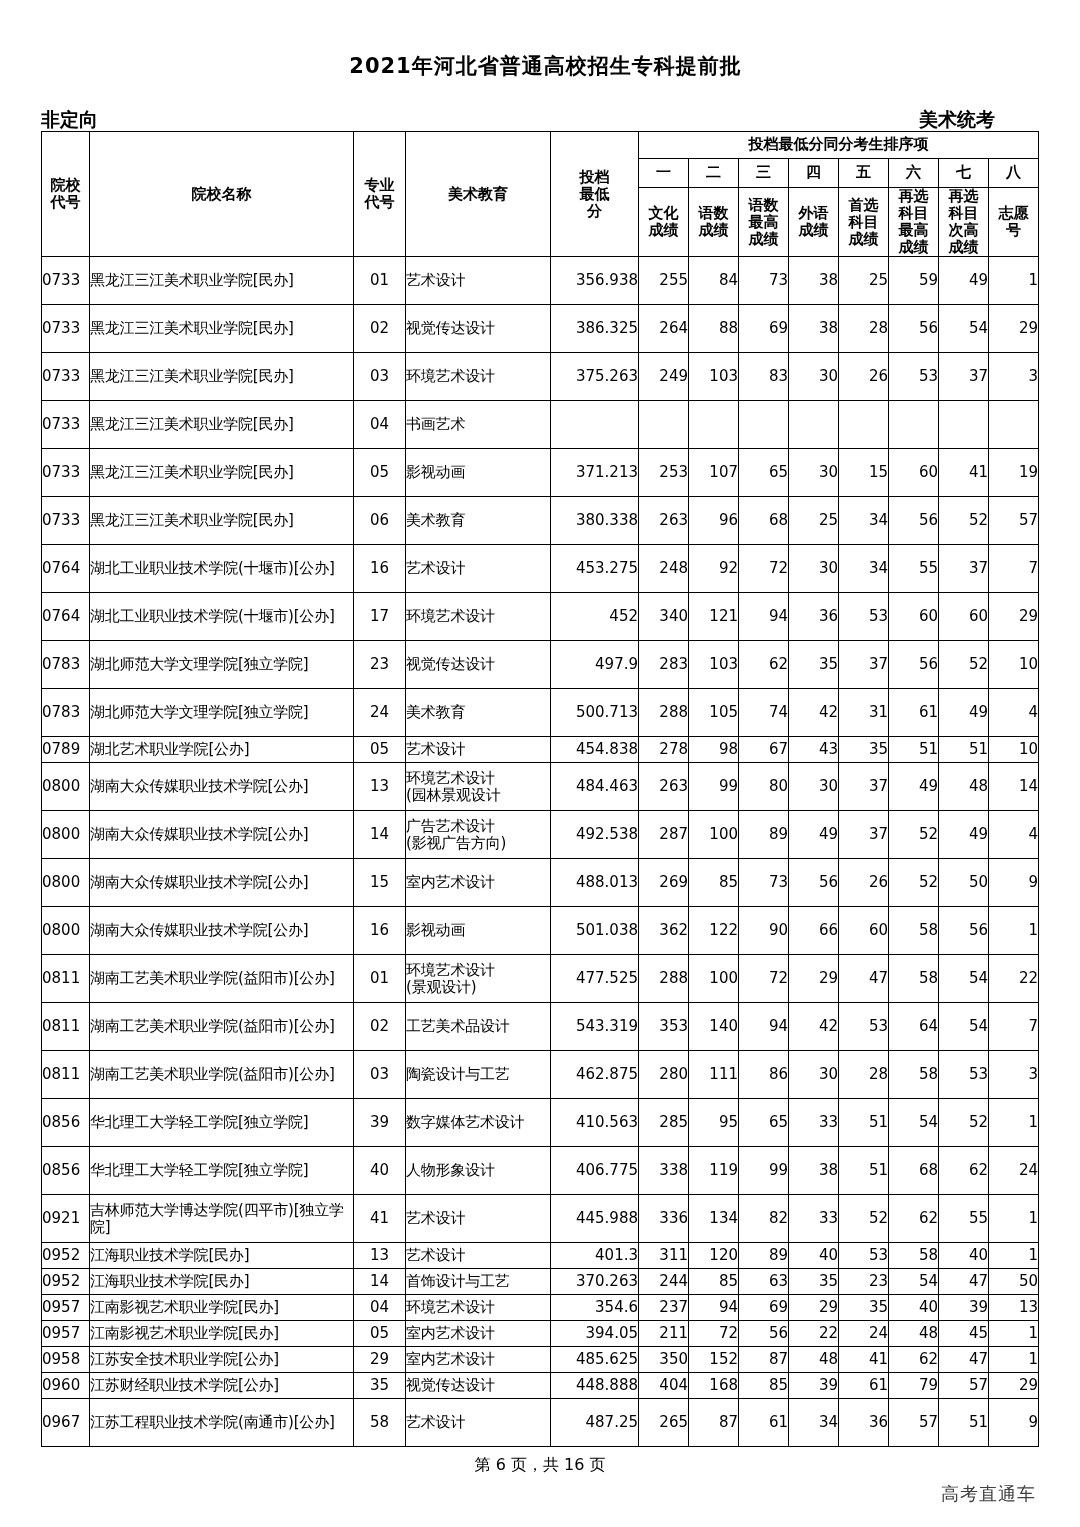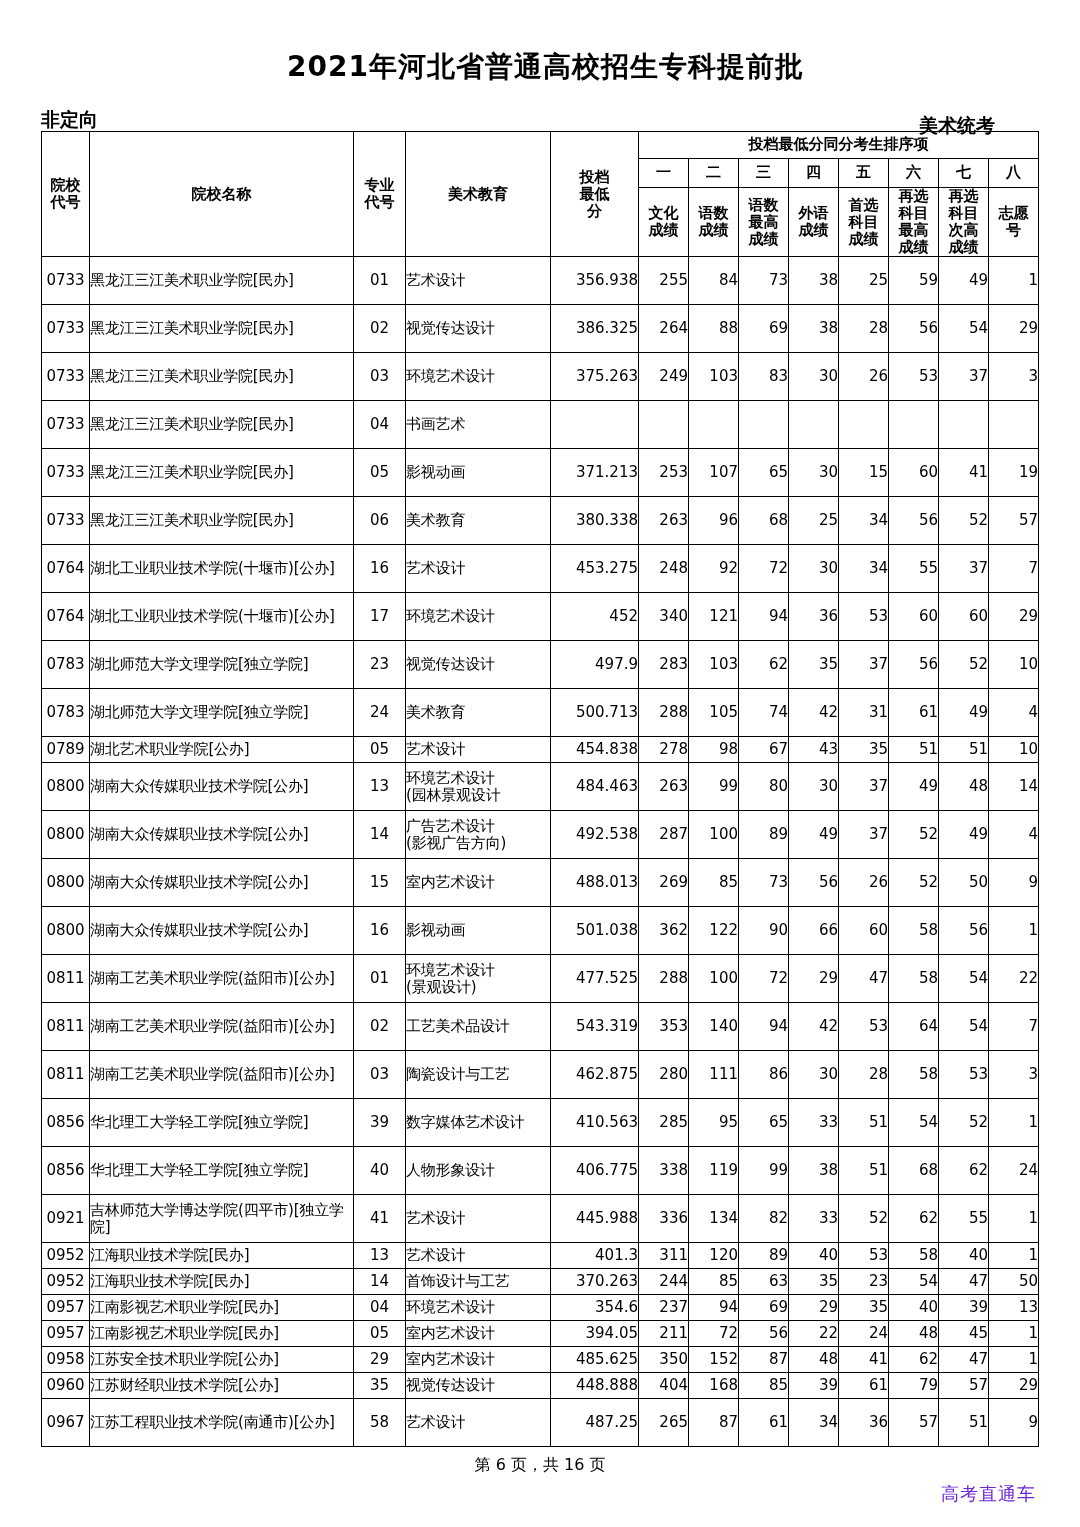--- a/index.html
+++ b/index.html
@@ -16,38 +16,38 @@
     position:relative;
     width:1080px;height:1527px;
     box-sizing:border-box;
   }
   
   .title-block{
     text-align:center;
     padding-top:48px;
   }
   .title-line{
-    font-size:28px;
+    font-size:21px;
     font-weight:bold;
     line-height:37px;
     letter-spacing:1px;
     padding-left:11px;
   }
   
   .subhead{
     position:relative;
     margin:14px 41px 6px 41px;
     height:26px;
   }
   .subhead .left{
     position:absolute;left:0;top:8px;
     font-size:19px;font-weight:bold;
   }
   .subhead .right{
-    position:absolute;right:44px;top:14px;
+    position:absolute;right:44px;top:8px;
     font-size:19px;font-weight:bold;
   }
   
   table.main{
     border-collapse:collapse;
     margin:0 0 0 41px;
     width:997px;
     table-layout:fixed;
     background:#fff;
   }
@@ -73,21 +73,21 @@
   }
   
   col.c-code   { width:48px; }
   col.c-school { width:264px; }
   col.c-major-code { width:52px; }
   col.c-major  { width:145px; }
   col.c-score  { width:88px; }
   col.c-n      { width:50px; }
 
   
-  td.code{ text-align:center; font-size:16px; }
+  td.code{ font-size:16px; }
   td.school{ text-align:left; font-size:16px; padding-left:2px; letter-spacing:-0.2px;}
   td.mcode{ text-align:center; font-size:16px; }
   td.major{ text-align:left; font-size:16px; padding-left:4px; letter-spacing:-0.2px;}
   td.score{ text-align:right; font-size:17px; padding-right:5px; }
   td.num{ text-align:right; font-size:17px; padding-right:5px; }
 
   tr.r1 td{ height:25px; }
   tr.r2 td{ height:47px; }
 
   
@@ -96,21 +96,21 @@
     left:0;right:0;
     top:1455px;
     text-align:center;
     font-size:16px;
   }
   .watermark{
     position:absolute;
     right:44px;
     top:1482px;
     font-size:18px;
-    color:#6d28d9;
+    color:#404040;
     letter-spacing:1px;
   }
 </style>
 </head>
 <body>
 
 <div class="page">
 
   <div class="title-block">
     <div class="title-line">2021年河北省普通高校招生专科提前批</div>

